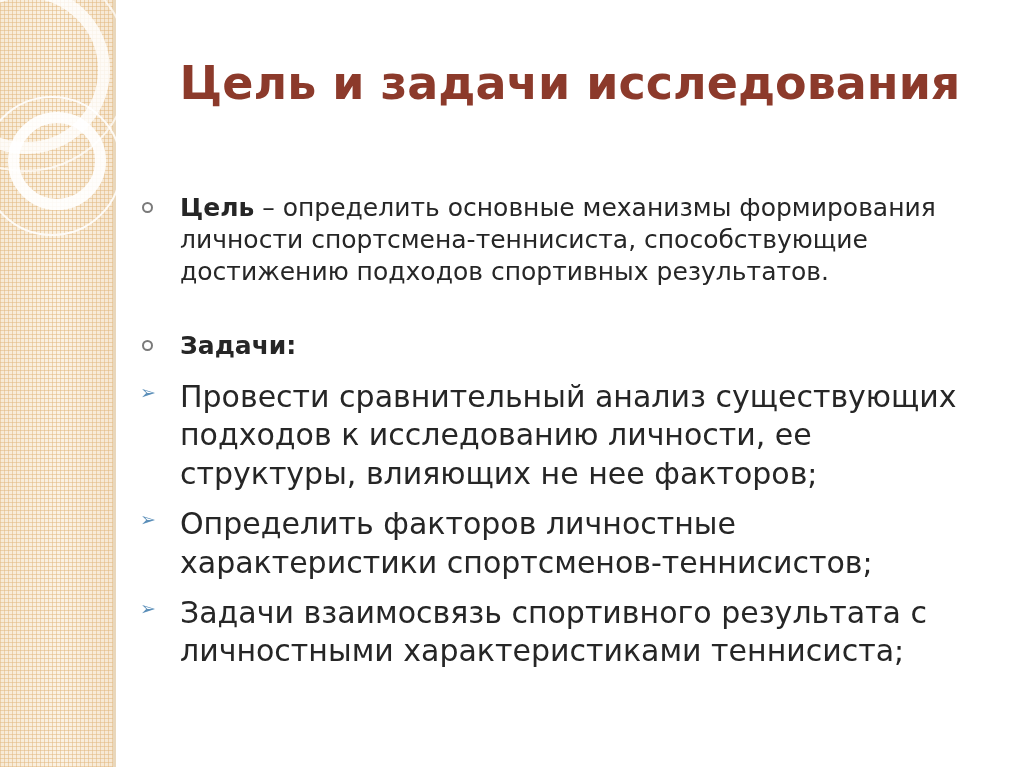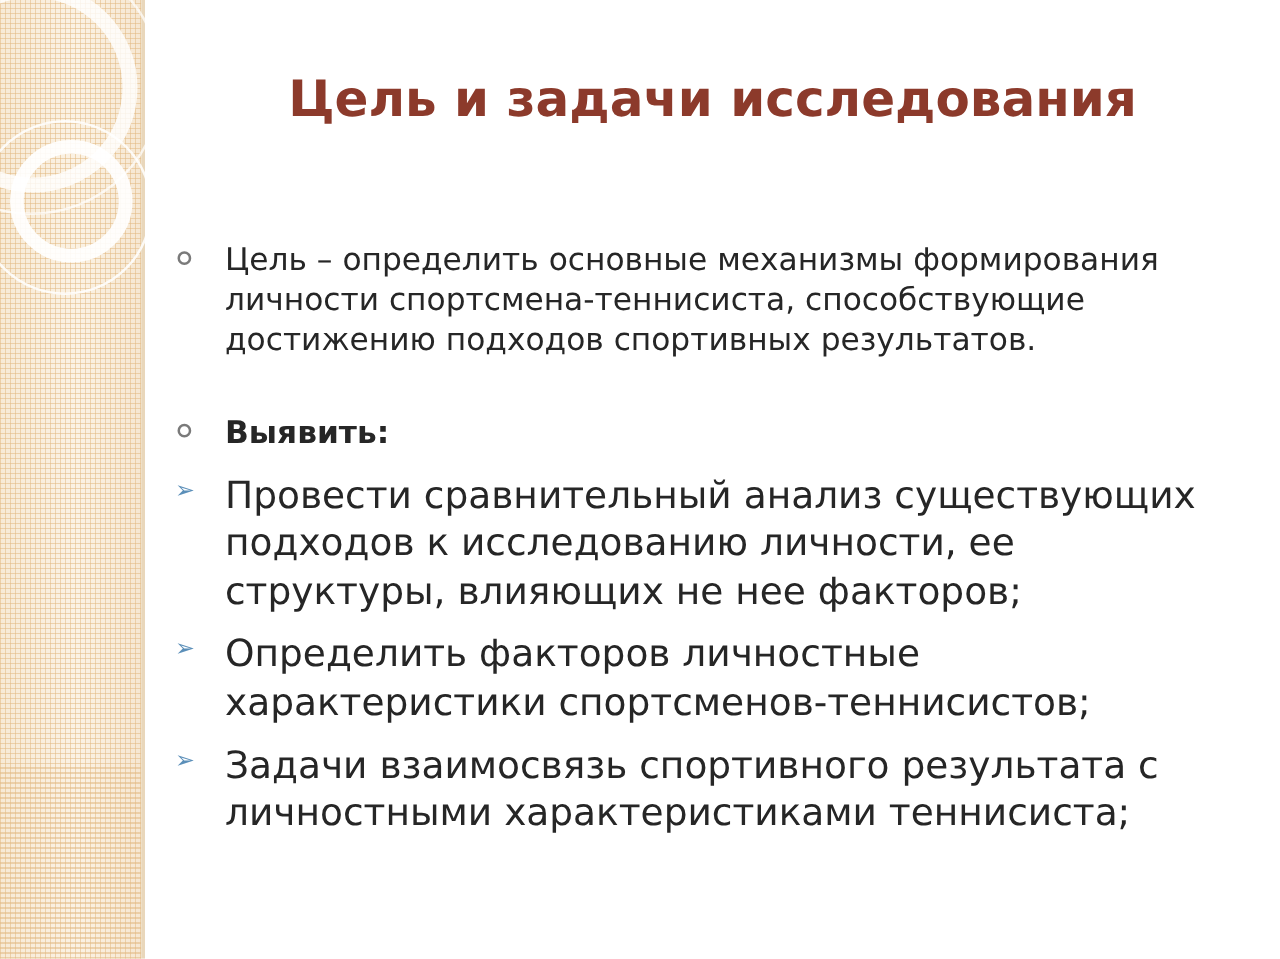--- a/index.html
+++ b/index.html
@@ -83,21 +83,21 @@
   }
 
   
   .title {
     position: absolute;
     left: 150px;
     top: 58px;
     width: 840px;
     text-align: center;
     font-family: "DejaVu Sans", sans-serif;
-    font-size: 40px;
+    font-size: 46px;
     font-weight: bold;
     color: #8c3a2b;
     letter-spacing: 0px;
     line-height: 1.1;
   }
 
   
   .content {
     position: absolute;
     left: 140px;
@@ -137,21 +137,21 @@
     line-height: 1.25;
     text-align: left;
   }
   .bullet-text {
     flex: 1 1 auto;
     font-size: 25px;
     line-height: 1.28;
     color: #262626;
   }
   .bullet-text b {
-    font-weight: normal;
+    font-weight: bold;
   }
   .sub-item {
     display: flex;
     align-items: flex-start;
     margin-bottom: 2px;
   }
   .sub-item .bullet-text {
     font-size: 30px;
     line-height: 1.28;
   }
@@ -177,21 +177,21 @@
 
     <div class="bullet-row">
       <div class="bullet-mark"><span class="disc"></span></div>
       <div class="bullet-text"><b>Цель</b><span> – определить основные механизмы формирования личности спортсмена-теннисиста, способствующие достижению подходов спортивных результатов.</span></div>
     </div>
 
     <div class="gap-lg"></div>
 
     <div class="bullet-row">
       <div class="bullet-mark"><span class="disc"></span></div>
-      <div class="bullet-text lead-strong">Выявить:</div>
+      <div class="bullet-text lead-strong">Задачи:</div>
     </div>
 
     <div class="gap-sm"></div>
 
     <div class="sub-item">
       <div class="arrow-mark">➢</div>
       <div class="bullet-text">Провести сравнительный анализ существующих подходов к исследованию личности, ее структуры, влияющих не нее факторов;</div>
     </div>
 
     <div class="gap-sm"></div>

